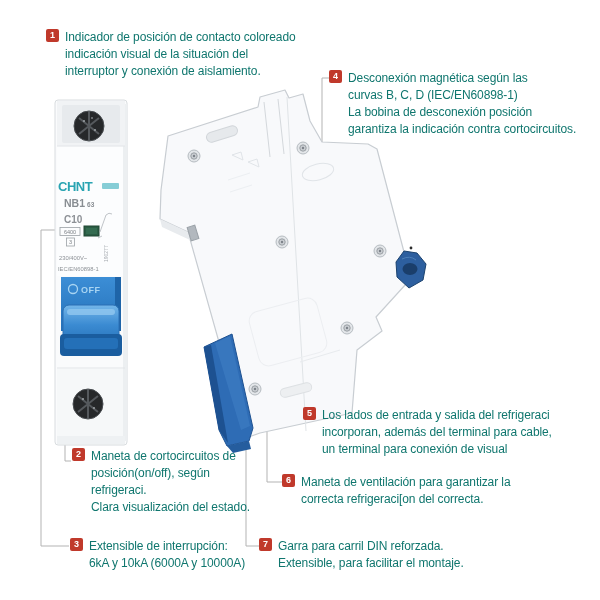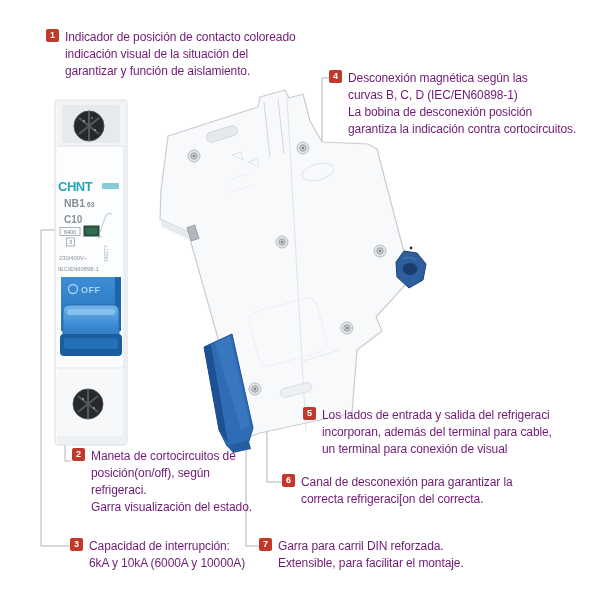--- a/index.html
+++ b/index.html
@@ -3,21 +3,21 @@
 <meta charset="utf-8">
 <style>
   html,body{margin:0;padding:0;background:#ffffff;}
   #canvas{position:relative;width:600px;height:600px;background:#ffffff;overflow:hidden;
           font-family:"Liberation Sans", sans-serif;}
   #art{position:absolute;left:0;top:0;width:600px;height:600px;}
   .annotation{position:absolute;display:flex;align-items:flex-start;z-index:5;}
   .badge{display:inline-block;width:13px;height:13px;background:#c0392b;color:#ffffff;
          font-size:9px;font-weight:bold;line-height:13px;text-align:center;border-radius:2px;
          flex:0 0 13px;}
-  .ann-lines{margin-left:6px;color:#701a75;font-size:12px;line-height:17px;letter-spacing:-0.1px;
+  .ann-lines{margin-left:6px;color:#0f766e;font-size:12px;line-height:17px;letter-spacing:-0.1px;
              white-space:nowrap;}
   .ann-line{display:block;}
 </style>
 </head>
 <body>
 
 <div id="canvas">
 
 <svg id="art" viewBox="0 0 600 600">
   <defs>
@@ -180,21 +180,21 @@
       <circle cx="411" cy="248" r="1.4" fill="#2b2b2b"></circle>
     </g>
   </g>
 </svg>
 
 <div class="annotation" style="left:46px;top:29px;">
   <span class="badge">1</span>
   <span class="ann-lines">
     <span class="ann-line">Indicador de posición de contacto coloreado</span>
     <span class="ann-line">indicación visual de la situación del</span>
-    <span class="ann-line">garantizar y función de aislamiento.</span>
+    <span class="ann-line">interruptor y conexión de aislamiento.</span>
   </span>
 </div>
 
 <div class="annotation" style="left:329px;top:70px;">
   <span class="badge">4</span>
   <span class="ann-lines">
     <span class="ann-line">Desconexión magnética según las</span>
     <span class="ann-line">curvas B, C, D (IEC/EN60898-1)</span>
     <span class="ann-line">La bobina de desconexión posición</span>
     <span class="ann-line">garantiza la indicación contra cortocircuitos.</span>
@@ -206,44 +206,44 @@
   <span class="ann-lines">
     <span class="ann-line">Los lados de entrada y salida del refrigeraci</span>
     <span class="ann-line">incorporan, además del terminal para cable,</span>
     <span class="ann-line">un terminal para conexión de visual</span>
   </span>
 </div>
 
 <div class="annotation" style="left:282px;top:474px;">
   <span class="badge">6</span>
   <span class="ann-lines">
-    <span class="ann-line">Canal de desconexión para garantizar la</span>
+    <span class="ann-line">Maneta de ventilación para garantizar la</span>
     <span class="ann-line">correcta refrigeraci[on del correcta.</span>
   </span>
 </div>
 
 <div class="annotation" style="left:259px;top:538px;">
   <span class="badge">7</span>
   <span class="ann-lines">
     <span class="ann-line">Garra para carril DIN reforzada.</span>
     <span class="ann-line">Extensible, para facilitar el montaje.</span>
   </span>
 </div>
 
 <div class="annotation" style="left:72px;top:448px;">
   <span class="badge">2</span>
   <span class="ann-lines">
     <span class="ann-line">Maneta de cortocircuitos de</span>
     <span class="ann-line">posición(on/off), según</span>
     <span class="ann-line">refrigeraci.</span>
-    <span class="ann-line">Garra visualización del estado.</span>
+    <span class="ann-line">Clara visualización del estado.</span>
   </span>
 </div>
 
 <div class="annotation" style="left:70px;top:538px;">
   <span class="badge">3</span>
   <span class="ann-lines">
-    <span class="ann-line">Capacidad de interrupción:</span>
+    <span class="ann-line">Extensible de interrupción:</span>
     <span class="ann-line">6kA y 10kA (6000A y 10000A)</span>
   </span>
 </div>
 
 </div>
 
 </body></html>

